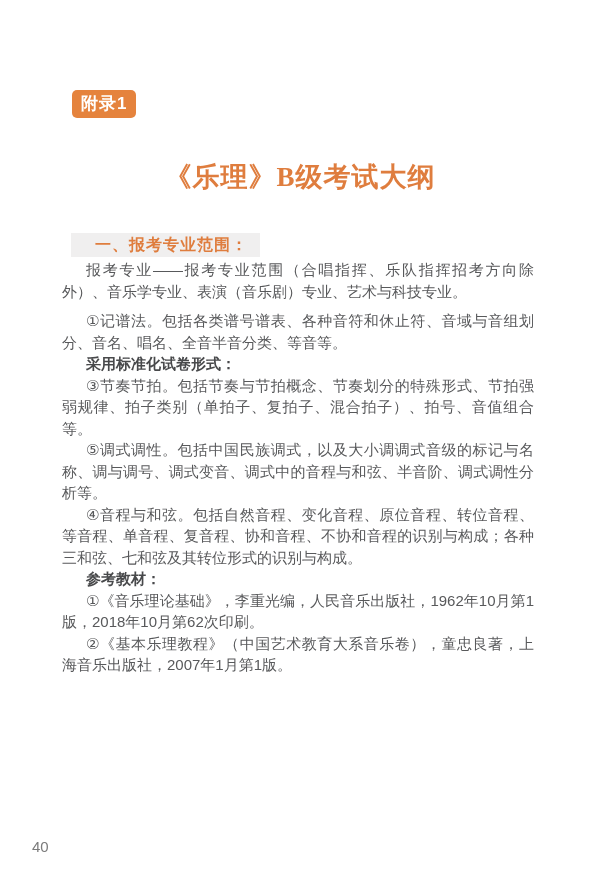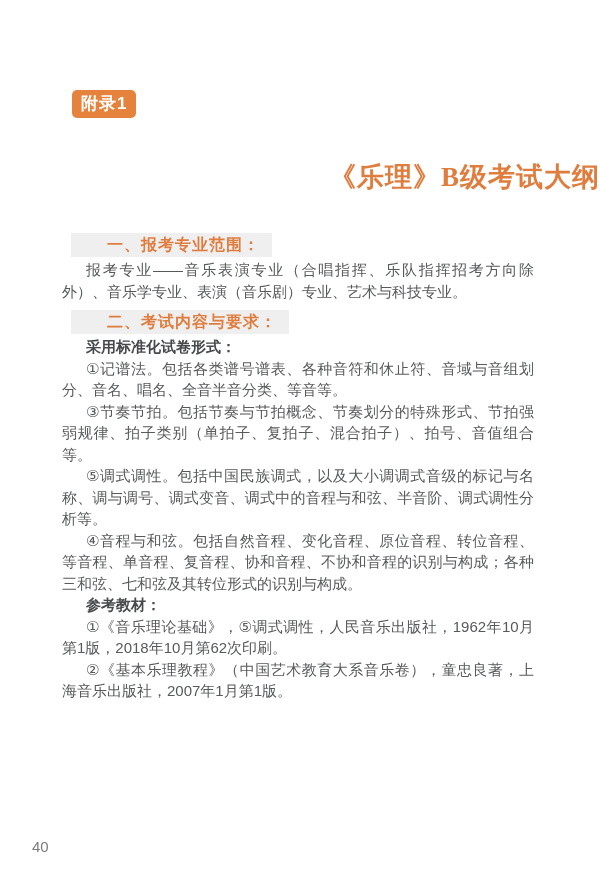--- a/index.html
+++ b/index.html
@@ -25,21 +25,21 @@
     font-size: 17px;
     font-weight: bold;
     line-height: 28px;
     border-radius: 5px;
     letter-spacing: 1px;
   }
   .doc-title {
     position: absolute;
     left: 0; right: 0;
     top: 159px;
-    text-align: right;
+    text-align: center;
     color: #df7d3e;
     font-size: 27px;
     font-weight: bold;
     font-family: "Liberation Serif", "DejaVu Serif", serif;
     letter-spacing: 1px;
   }
   .content {
     position: absolute;
     left: 62px; top: 233px;
     width: 472px;
@@ -52,21 +52,21 @@
   .section-bar {
     display: inline-block;
     margin-left: 9px;
     margin-bottom: 2px;
     background: #f0efef;
     color: #df7d3e;
     font-size: 16px;
     font-weight: bold;
     height: 24px;
     line-height: 24px;
-    padding-left: 36px;
+    padding-left: 24px;
     padding-right: 12px;
     letter-spacing: 1px;
   }
   .para {
     text-indent: 1.6em;
     text-align: justify;
     color: #58595b;
   }
   .para.bold-head {
     font-weight: bold;
@@ -85,32 +85,31 @@
 <div class="page">
 
   <div class="appendix-badge">附录1</div>
 
   <h1 class="doc-title">《乐理》B级考试大纲</h1>
 
   <div class="content">
 
     <div class="section">
       <div class="section-bar">一、报考专业范围：</div>
-      <p class="para">报考专业——音乐表演专业（合唱指挥、乐队指挥招考方向除外）、音乐学专业、表演（音乐剧）专业、艺术与科技专业。</p>
+      <p class="para">报考专业——报考专业范围（合唱指挥、乐队指挥招考方向除外）、音乐学专业、表演（音乐剧）专业、艺术与科技专业。</p>
     </div>
 
     <div class="section">
-      <div class="section-bar">二、考试内容与要求：</div>
+      <p class="para">①记谱法。包括各类谱号谱表、各种音符和休止符、音域与音组划分、音名、唱名、全音半音分类、等音等。</p>
       <p class="para bold-head">采用标准化试卷形式：</p>
-      <p class="para">①记谱法。包括各类谱号谱表、各种音符和休止符、音域与音组划分、音名、唱名、全音半音分类、等音等。</p>
       <p class="para">③节奏节拍。包括节奏与节拍概念、节奏划分的特殊形式、节拍强弱规律、拍子类别（单拍子、复拍子、混合拍子）、拍号、音值组合等。</p>
       <p class="para">⑤调式调性。包括中国民族调式，以及大小调调式音级的标记与名称、调与调号、调式变音、调式中的音程与和弦、半音阶、调式调性分析等。</p>
       <p class="para">④音程与和弦。包括自然音程、变化音程、原位音程、转位音程、等音程、单音程、复音程、协和音程、不协和音程的识别与构成；各种三和弦、七和弦及其转位形式的识别与构成。</p>
       <p class="para bold-head">参考教材：</p>
-      <p class="para">①《音乐理论基础》，⑤调式调性，人民音乐出版社，1962年10月第1版，2018年10月第62次印刷。</p>
+      <p class="para">①《音乐理论基础》，李重光编，人民音乐出版社，1962年10月第1版，2018年10月第62次印刷。</p>
       <p class="para">②《基本乐理教程》（中国艺术教育大系音乐卷），童忠良著，上海音乐出版社，2007年1月第1版。</p>
     </div>
 
   </div>
 
   <div class="page-number">40</div>
 
 </div>
 
 </body></html>

